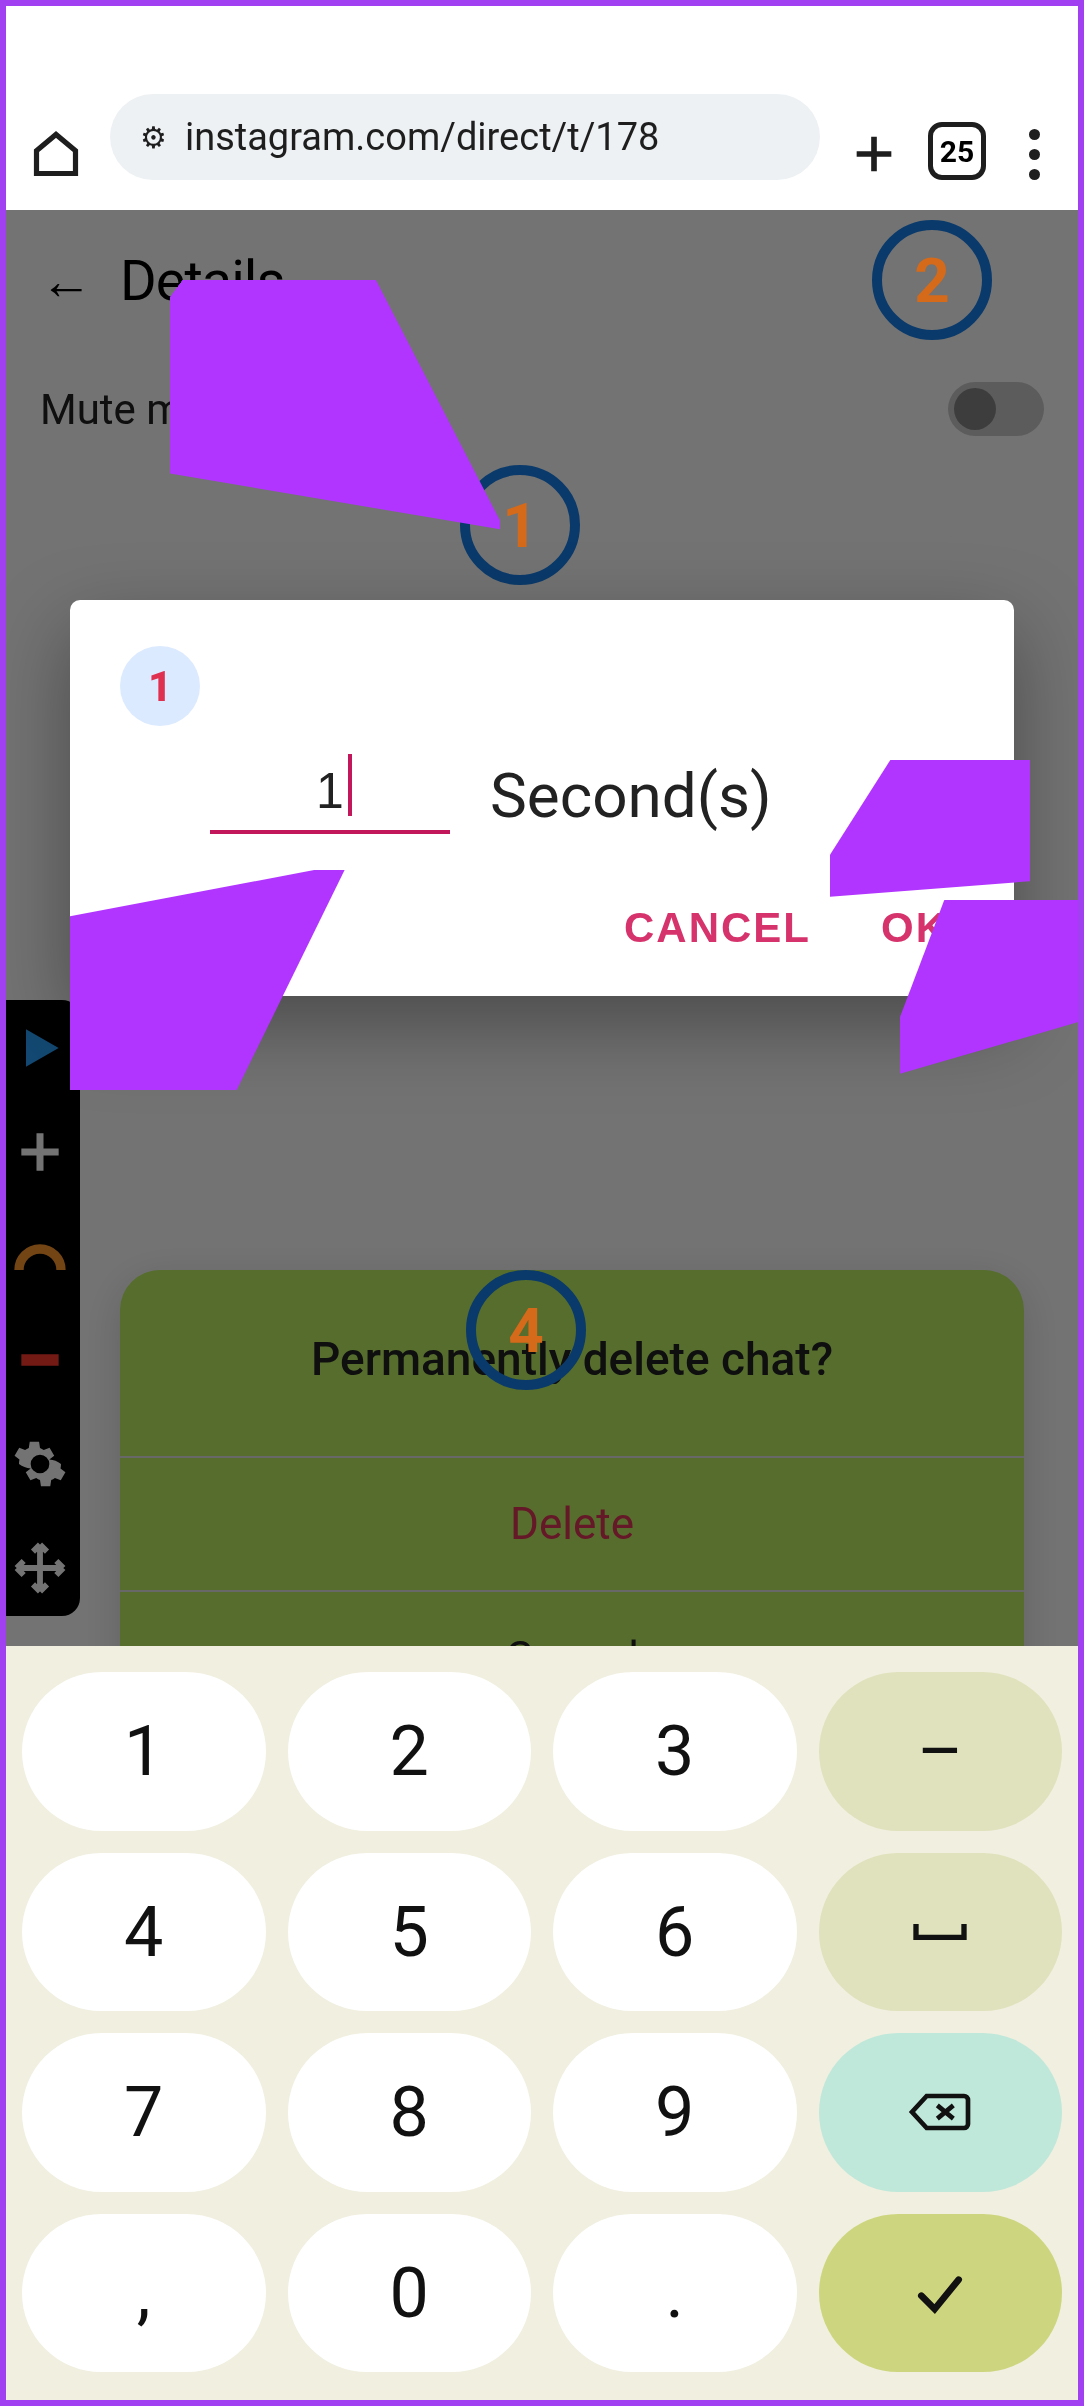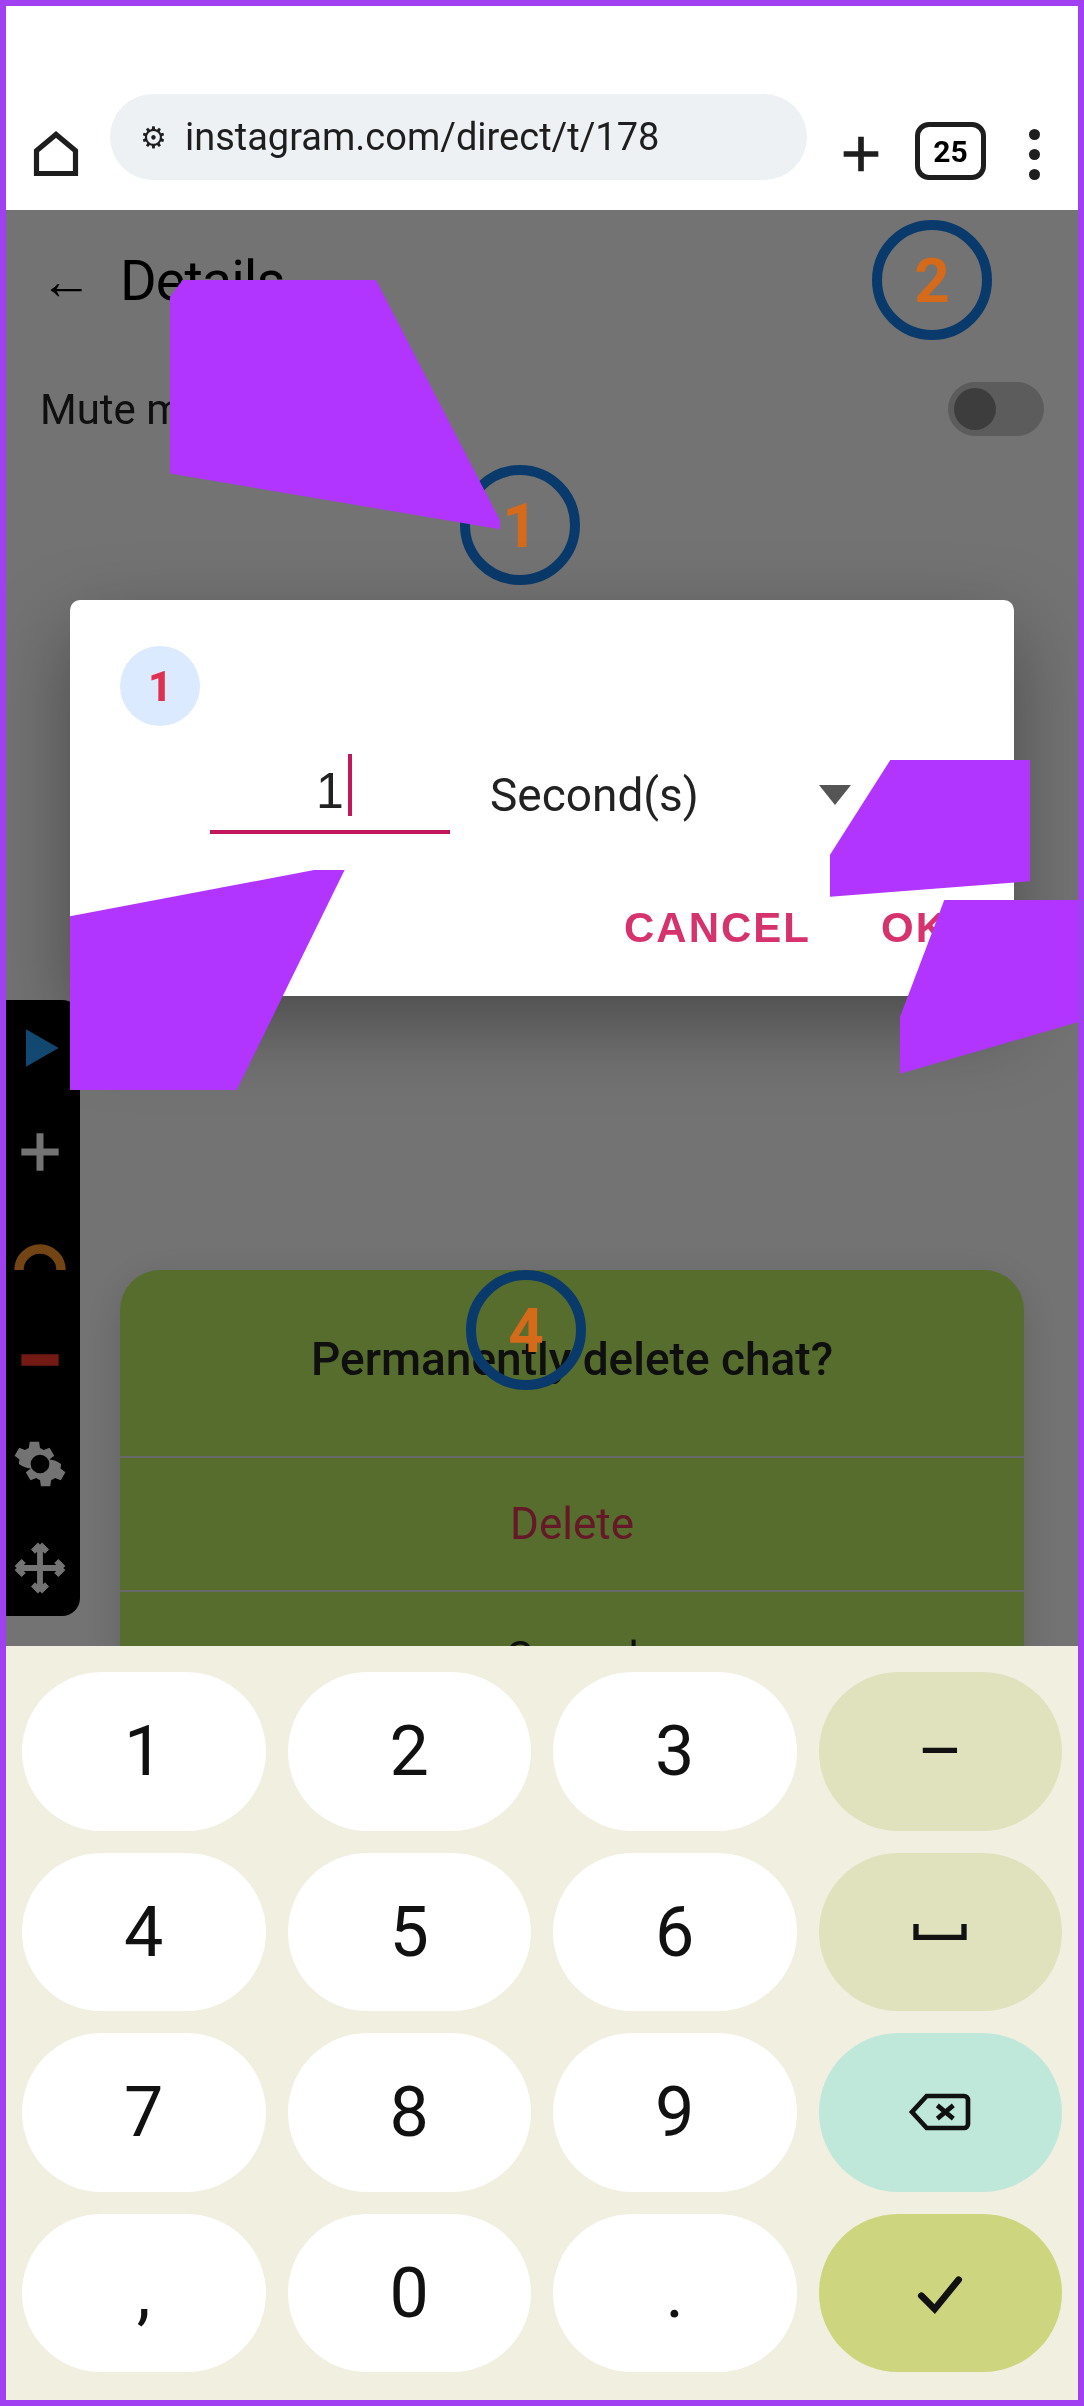--- a/index.html
+++ b/index.html
@@ -22,21 +22,21 @@
   .status-right { display:flex; gap:12px; align-items:center; }
   .home-ico { width:52px; height:52px; }
   .urlbar {
     flex: 1; height: 86px; border-radius: 60px; background: #eef1f3;
     display: flex; align-items: center; padding: 0 30px; gap: 18px;
     font-size: 38px; color: #1e1e1e; overflow:hidden; white-space:nowrap;
   }
   .site-badge { font-size:30px; }
   .plus-ico { width:52px; height:52px; }
   .tabcount {
-    width: 71px; height: 58px; border: 5px solid #1e1e1e; border-radius: 14px;
+    width: 58px; height: 58px; border: 5px solid #1e1e1e; border-radius: 14px;
     display:flex; align-items:center; justify-content:center; font-size:30px; font-weight:700;
   }
   .menu-dots { width:40px; display:flex; flex-direction:column; gap:9px; align-items:center; }
   .menu-dots span { width:11px; height:11px; background:#1e1e1e; border-radius:50%; }
 
   
   .page {
     position: absolute; top: 210px; left: 0; right: 0; bottom: 0;
     background: #ffffff;
   }
@@ -84,21 +84,21 @@
   .modal-text { font-size:40px; color:#222; line-height:1.35; margin-bottom:50px; }
   .modal-row { display:flex; align-items:center; gap:40px; padding-left:90px; }
   .num-input {
     width:240px; border:none; border-bottom:4px solid #c2185b; background:transparent;
     font-size:50px; text-align:center; color:#222; outline:none; padding:6px 0 10px 0;
     position:relative;
   }
   .caret {
     position:absolute; width:4px; height:62px; background:#c2185b;
   }
-  .unit-wrap { display:flex; align-items:center; gap:120px; font-size:46px; color:#222; }
+  .unit-wrap { display:flex; align-items:center; gap:120px; font-size:62px; color:#222; }
   .dd-arrow { width:0; height:0; border-left:16px solid transparent; border-right:16px solid transparent; border-top:20px solid #555; }
   .modal-actions { display:flex; justify-content:flex-end; gap:70px; padding:70px 16px 8px 0; }
   .modal-btn { font-size:42px; font-weight:800; color:#d6336c; letter-spacing:2px; background:none; border:none; cursor:pointer; }
 
   
   .circ {
     position:absolute; width:120px; height:120px; border:10px solid #0a3a6b; border-radius:50%;
     display:flex; align-items:center; justify-content:center; font-size:62px; font-weight:700;
     color:#d46a1a; z-index:55;
   }

